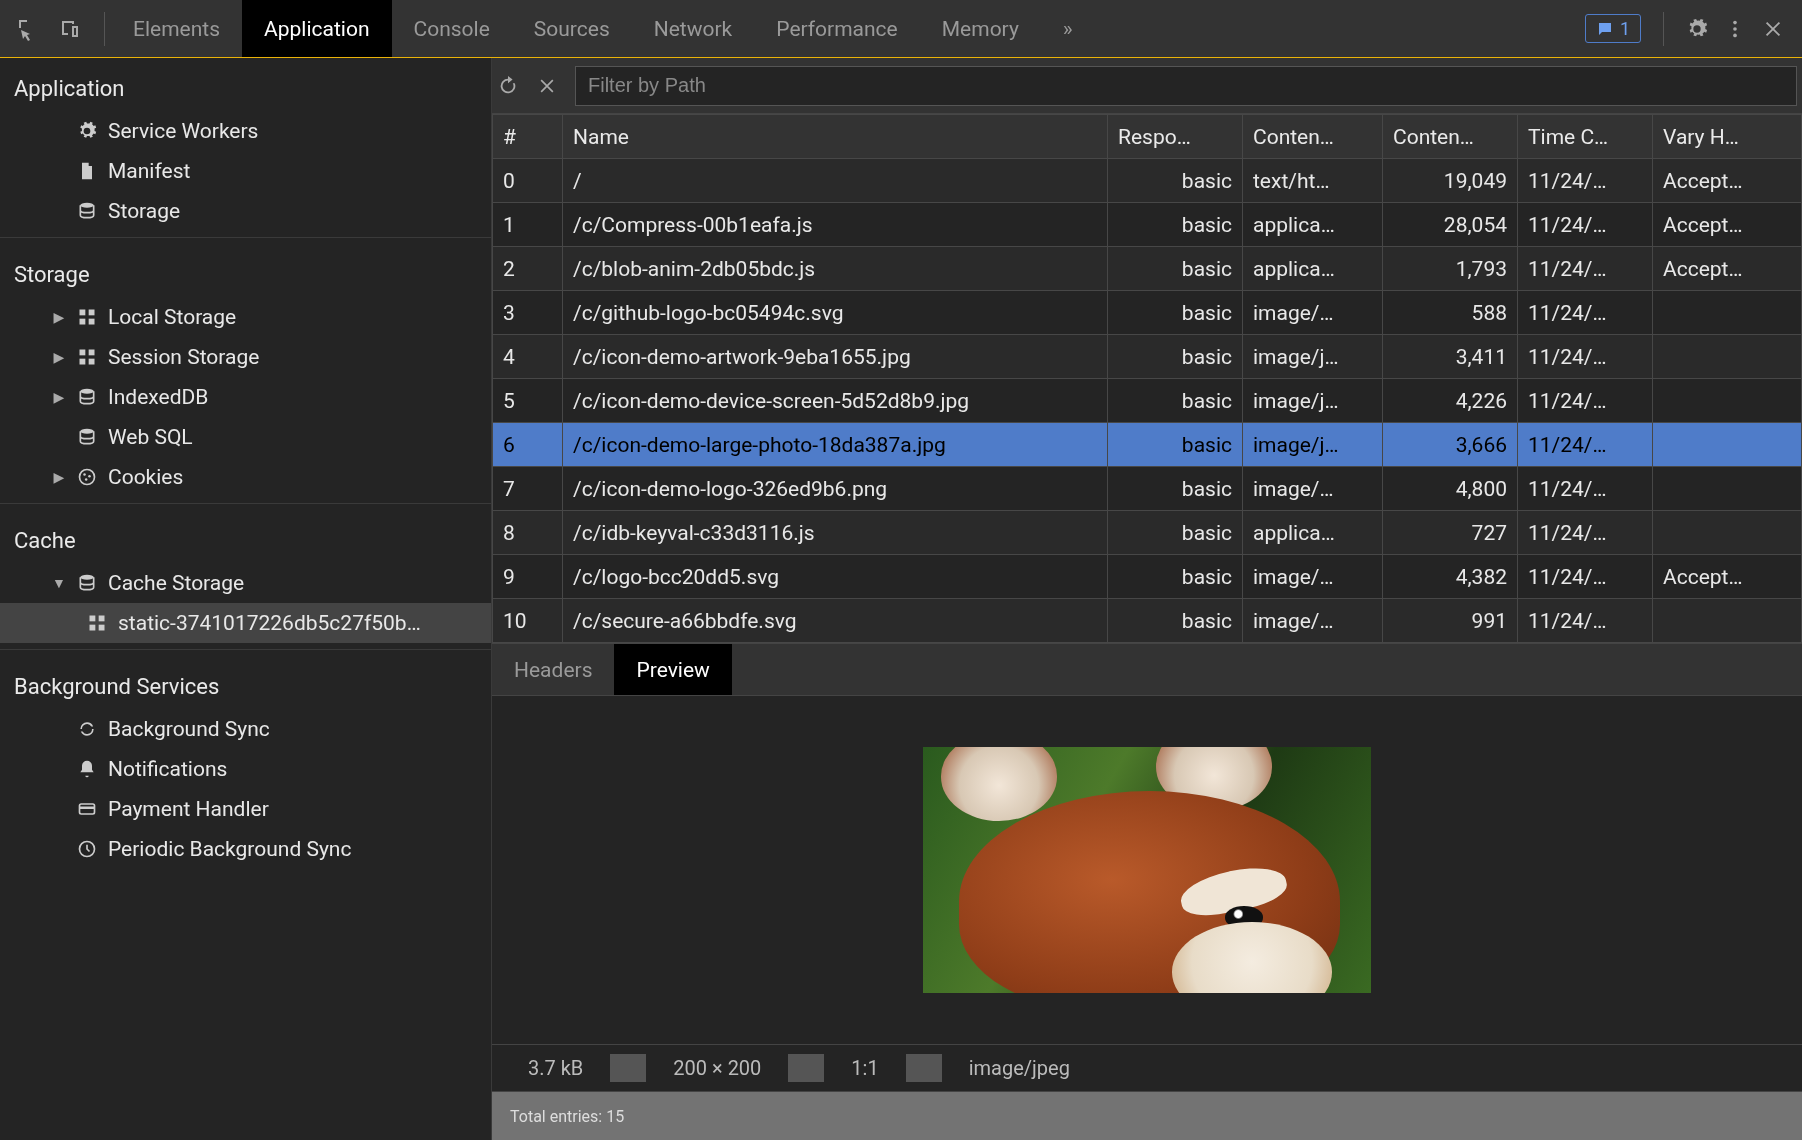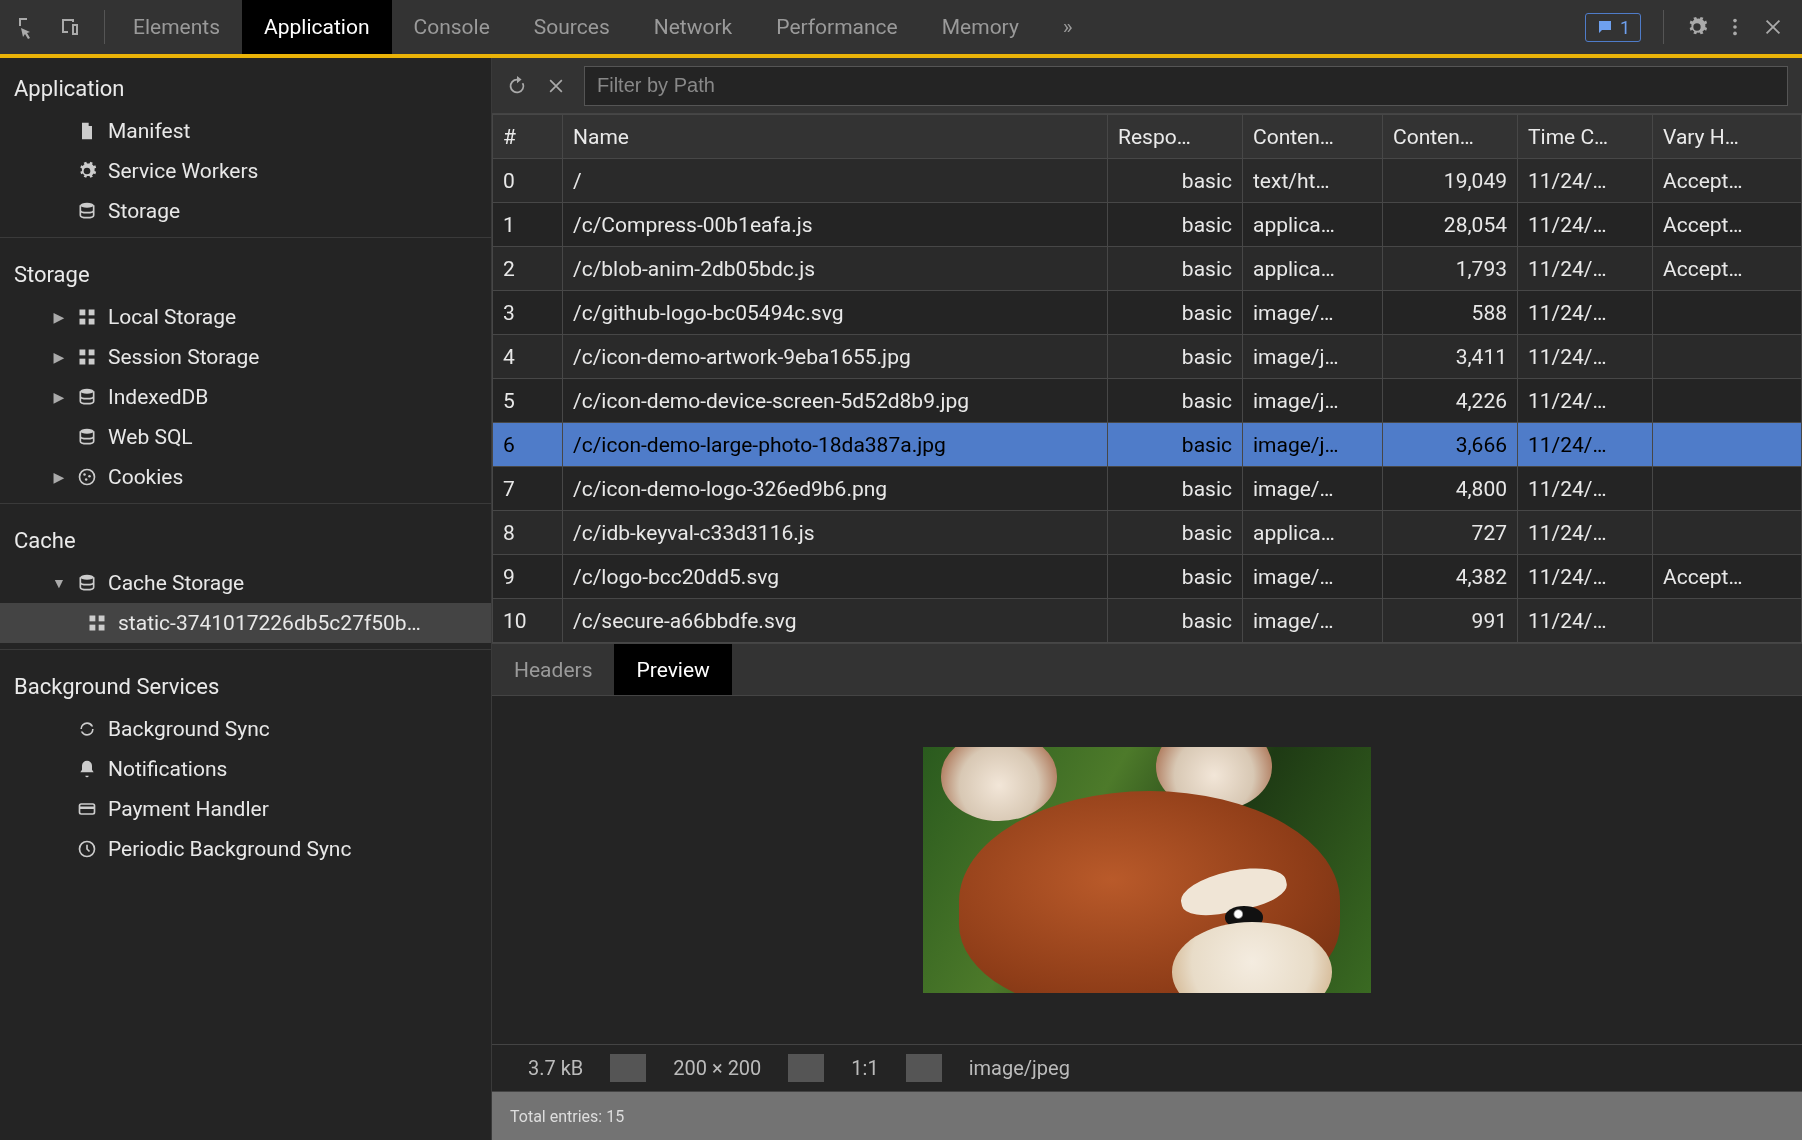--- a/index.html
+++ b/index.html
@@ -12,21 +12,21 @@
   height: 1140px;
   overflow: hidden;
 }
 .devtools { display: flex; flex-direction: column; height: 100%; }
 
 
 .topbar {
   display: flex; align-items: center;
   height: 58px;
   background: #333;
-  border-bottom: 4px solid #eab308;
+  border-bottom: 1px solid #eab308;
 }
 .topbar-left {
   display: flex; align-items: center; gap: 18px;
   padding: 0 16px;
 }
 .topbar-left svg { fill: #aaa; }
 .topbar .divider { width: 1px; height: 34px; background: #555; margin: 0 6px; }
 
 .tabs { display: flex; align-items: stretch; height: 100%; }
 .tab {
@@ -76,21 +76,21 @@
 .tree-item .exp.hidden { visibility: hidden; }
 .tree-item .icn { width:22px; display:inline-flex; justify-content:center; }
 .tree-item .icn svg { fill:#ccc; }
 .hr { height:1px; background:#3a3a3a; margin: 6px 0; }
 
 
 .content { flex: 1; display: flex; flex-direction: column; overflow:hidden; }
 
 .toolbar {
   display: flex; align-items: center;
-  height: 56px; padding: 0 14px; gap: 18px;
+  height: 56px; padding: 0 5px; gap: 18px;
   background: #333; border-bottom: 1px solid #444;
 }
 .filter-input {
   flex:1; height: 40px;
   background: #242424; border: 1px solid #555;
   color: #e8e8e8; padding: 0 12px; font-size: 20px;
 }
 .filter-input::placeholder { color:#888; }
 
 
@@ -249,33 +249,33 @@
   </div>
 
   <div class="main">
 
     <div class="sidebar" id="sidebar">
         <div class="group-title">Application</div>
         <div class="tree-item child">
           <span class="exp hidden">▶</span>
           <span class="icn">
             <svg width="20" height="20" viewBox="0 0 24 24">
+              <path d="M12 8a4 4 0 100 8 4 4 0 000-8zm9 4l2 1-1 3-2-1a8 8 0 01-2 2l1 2-3 1-1-2a8 8 0 01-3 0l-1 2-3-1 1-2a8 8 0 01-2-2l-2 1-1-3 2-1a8 8 0 010-3l-2-1 1-3 2 1a8 8 0 012-2L8 2l3-1 1 2a8 8 0 013 0l1-2 3 1-1 2a8 8 0 012 2l2-1 1 3-2 1a8 8 0 010 3z"></path>
+            </svg>
+          </span>
+          <span>Service Workers</span>
+        </div>
+        <div class="tree-item child">
+          <span class="exp hidden">▶</span>
+          <span class="icn">
+            <svg width="20" height="20" viewBox="0 0 24 24">
               <path d="M6 2h8l4 4v16H6V2zm8 0v4h4"></path>
             </svg>
           </span>
           <span>Manifest</span>
-        </div>
-        <div class="tree-item child">
-          <span class="exp hidden">▶</span>
-          <span class="icn">
-            <svg width="20" height="20" viewBox="0 0 24 24">
-              <path d="M12 8a4 4 0 100 8 4 4 0 000-8zm9 4l2 1-1 3-2-1a8 8 0 01-2 2l1 2-3 1-1-2a8 8 0 01-3 0l-1 2-3-1 1-2a8 8 0 01-2-2l-2 1-1-3 2-1a8 8 0 010-3l-2-1 1-3 2 1a8 8 0 012-2L8 2l3-1 1 2a8 8 0 013 0l1-2 3 1-1 2a8 8 0 012 2l2-1 1 3-2 1a8 8 0 010 3z"></path>
-            </svg>
-          </span>
-          <span>Service Workers</span>
         </div>
         <div class="tree-item child">
           <span class="exp hidden">▶</span>
           <span class="icn">
             <svg width="20" height="20" viewBox="0 0 24 24">
               <ellipse cx="12" cy="5" rx="8" ry="3"></ellipse>
               <path d="M4 5v6c0 1.7 3.6 3 8 3s8-1.3 8-3V5M4 11v6c0 1.7 3.6 3 8 3s8-1.3 8-3v-6" fill="none" stroke="#ccc" stroke-width="2"></path>
             </svg>
           </span>
           <span>Storage</span>

